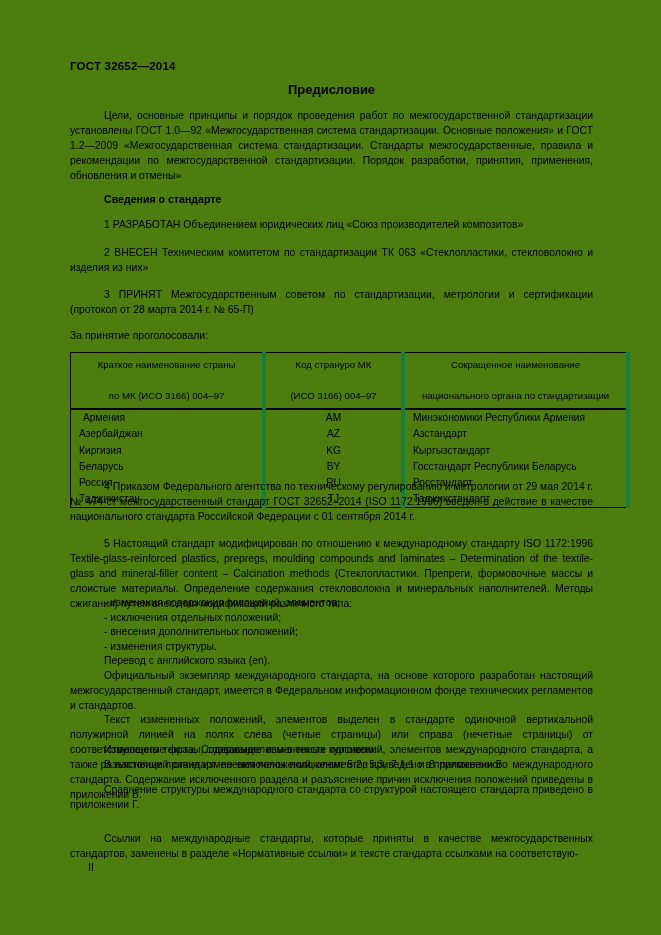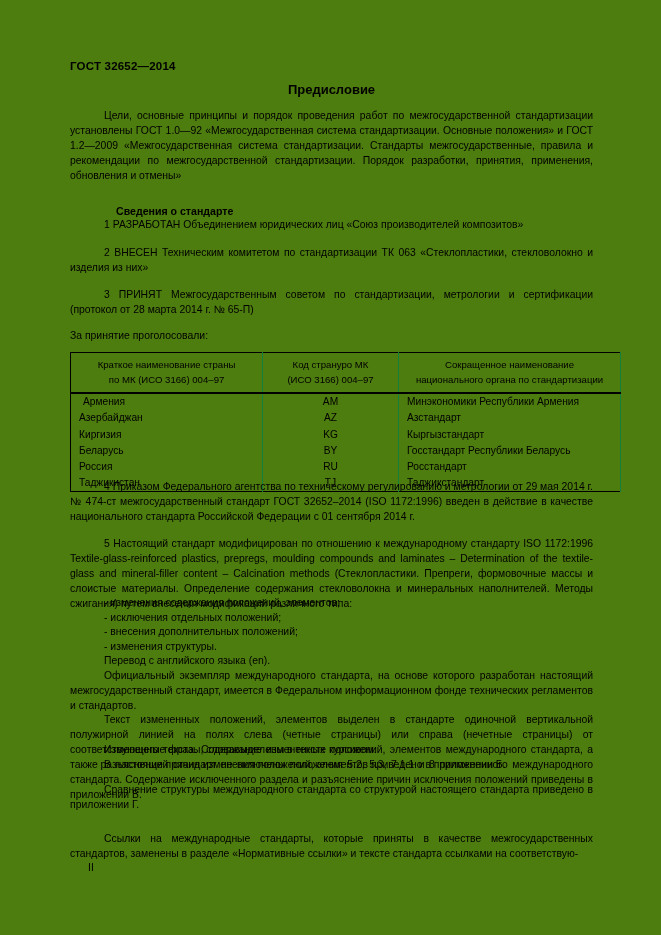--- a/index.html
+++ b/index.html
@@ -52,21 +52,21 @@
   p.para {
     margin: 0;
     font-size: 10.4px;
     line-height: 14.9px;
     text-align: justify;
     text-justify: inter-word;
     text-indent: 34px;
     hyphens: none;
   }
   .section-head {
-    margin: 12px;
+    margin: 0;
     font-size: 10.6px;
     font-weight: bold;
     line-height: 14.9px;
     text-indent: 34px;
   }
   .plain-line {
     margin: 0;
     font-size: 10.4px;
     line-height: 14.9px;
     text-indent: 0;
@@ -85,35 +85,35 @@
     position: absolute;
     left: 0;
     border-collapse: collapse;
     width: 523px;
     table-layout: fixed;
     border: 1px solid #000;
   }
   table.vote-table td,
   table.vote-table th {
     border-left: 1px solid #000;
-    border-right: 1px solid #15803d;
+    border-right: 4px solid #15803d;
     padding: 0;
     vertical-align: middle;
   }
   table.vote-table thead th {
     border-bottom: 2px solid #000;
     font-weight: normal;
     font-size: 9.6px;
     line-height: 13.4px;
     text-align: center;
     padding: 5px 4px 5px 4px;
   }
   table.vote-table thead th .hline2 {
     display: block;
-    margin-top: 2px;
+    margin-top: 18px;
   }
   table.vote-table tbody td {
     font-size: 10.2px;
     line-height: 13.2px;
     height: 16.2px;
     padding: 0 0 0 8px;
     margin-top: 23px;
   }
   table.vote-table tbody td.code {
     text-align: center;

